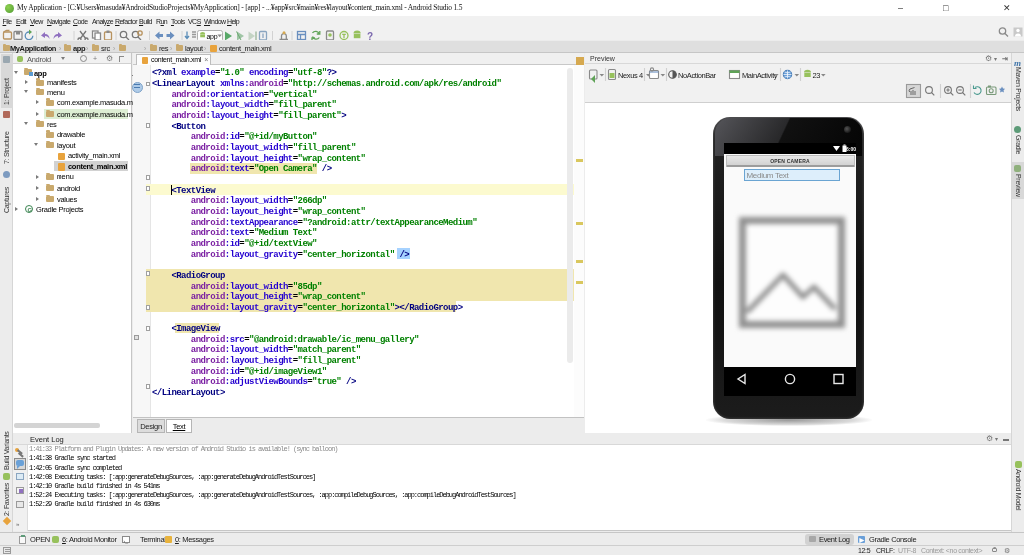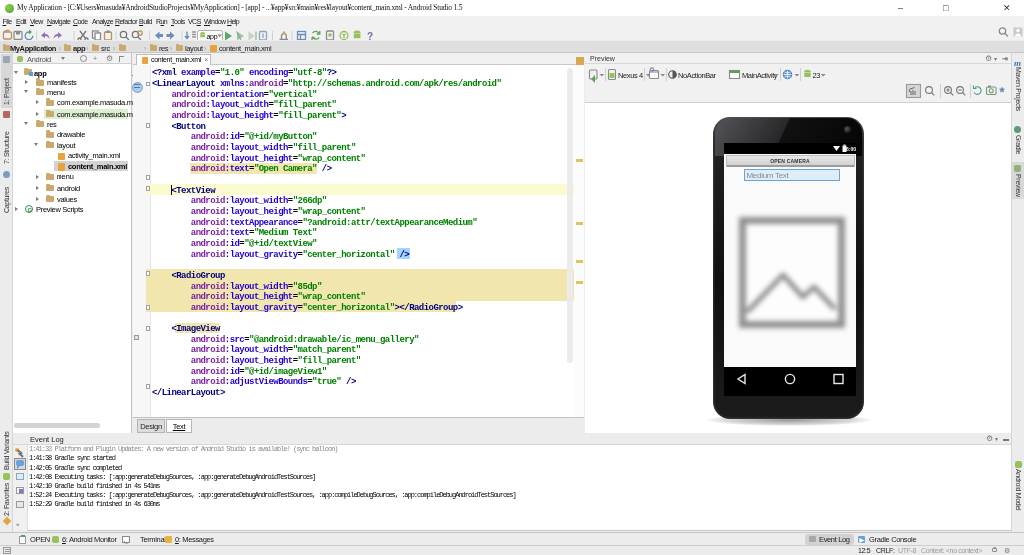--- a/index.html
+++ b/index.html
@@ -275,21 +275,21 @@
     <div class="trow" style="left:57px;top:172.8px;font-family:Liberation Mono, monospace;">menu</div>
   <span class="arr e" style="left:36px;top:185.5px;"></span>
     <span class="fold" style="left:46px;top:185px;"></span>
     <div class="trow" style="left:57px;top:183.8px;">android</div>
   <span class="arr e" style="left:36px;top:196.5px;"></span>
     <span class="fold" style="left:46px;top:196px;"></span>
     <div class="trow" style="left:57px;top:194.8px;">values</div>
   <span class="arr e" style="left:15px;top:207px;"></span>
     <span style="position:absolute;left:25px;top:205px;width:8px;height:8px;border-radius:50%;background:#fff;border:1.5px solid #3c8552;"></span>
     <span style="position:absolute;left:27.5px;top:206.5px;font-size:6px;color:#3c8552;font-weight:bold;">G</span>
-    <div class="trow" style="left:36px;top:205.3px;">Preview Scripts</div>
+    <div class="trow" style="left:36px;top:205.3px;">Gradle Projects</div>
 
   <div class="abs" style="left:14px;top:423px;width:86px;height:5px;background:#d4d4d4;border-radius:2px;"></div>
 </div>
 
 <div class="abs" id="editor"></div>
 <div class="abs" id="edtabbar"></div>
 <div class="abs" id="edtab">
     <span style="position:absolute;left:5px;top:2px;width:6px;height:7px;background:#e8a33d;border-radius:1px;"></span>
     <span style="position:absolute;left:14px;top:1.5px;">content_main.xml</span>
     <span style="position:absolute;right:2px;top:1.5px;color:#777;">×</span>

